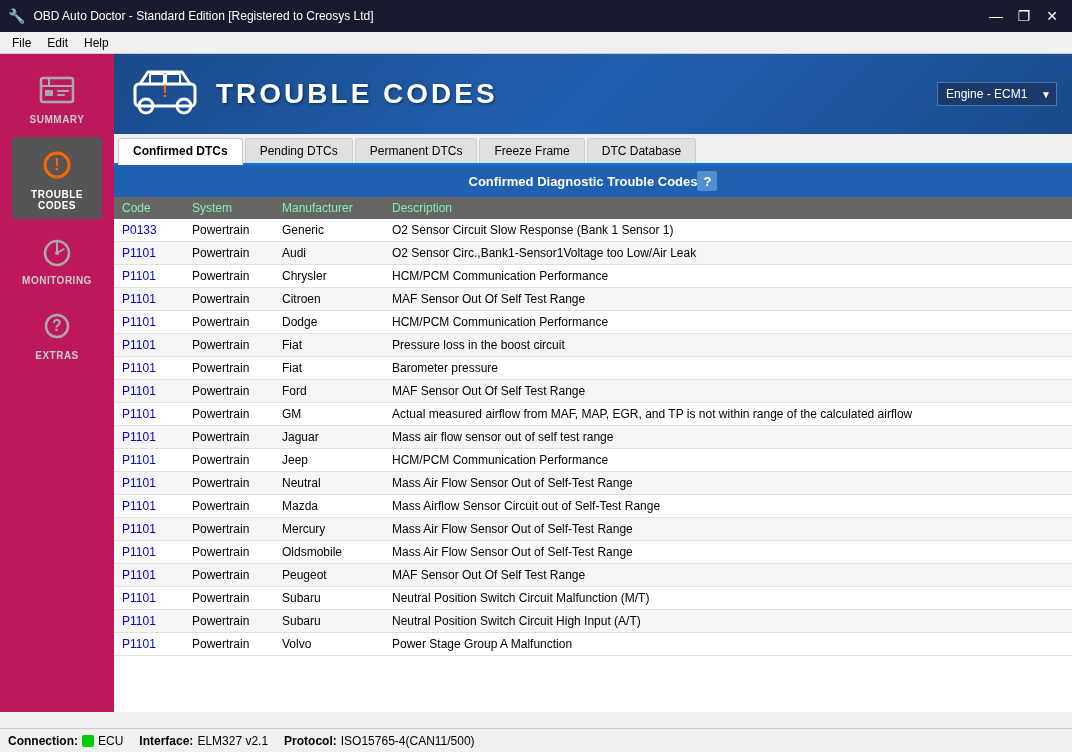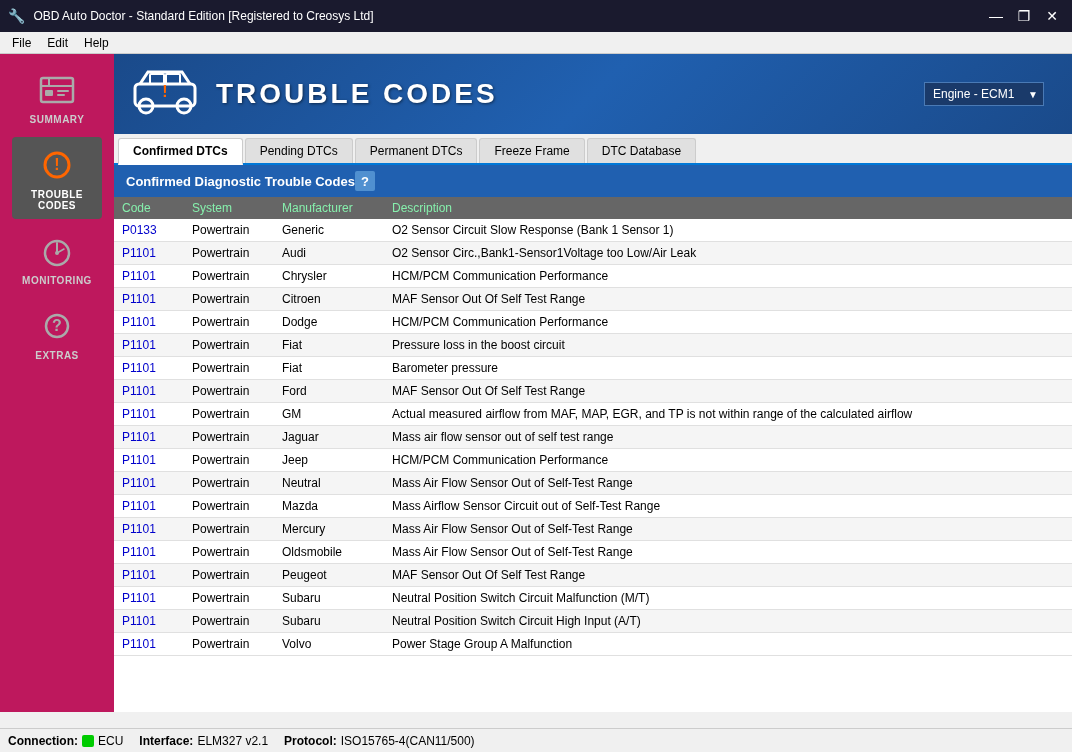--- a/index.html
+++ b/index.html
@@ -96,21 +96,21 @@
     }
     .header-title {
       color: white;
       font-size: 28px;
       font-weight: bold;
       letter-spacing: 3px;
       text-shadow: 1px 1px 3px rgba(0,0,0,0.5);
     }
     .engine-selector {
       position: absolute;
-      right: 28px;
+      right: 15px;
       top: 50%;
       transform: translateY(-50%);
       display: flex;
       align-items: center;
       gap: 4px;
     }
     .engine-select {
       background: #1a3a6a;
       color: white;
       border: 1px solid #4a7ab5;
@@ -166,21 +166,21 @@
 
     
     .table-header-bar {
       background: #2060b0;
       color: white;
       padding: 6px 12px;
       font-size: 13px;
       font-weight: bold;
       display: flex;
       align-items: center;
-      justify-content: flex-start;
+      justify-content: center;
     }
     .help-btn {
       width: 20px; height: 20px;
       background: #5090d0;
       border: none;
       color: white;
       font-weight: bold;
       font-size: 13px;
       cursor: pointer;
       border-radius: 2px;

